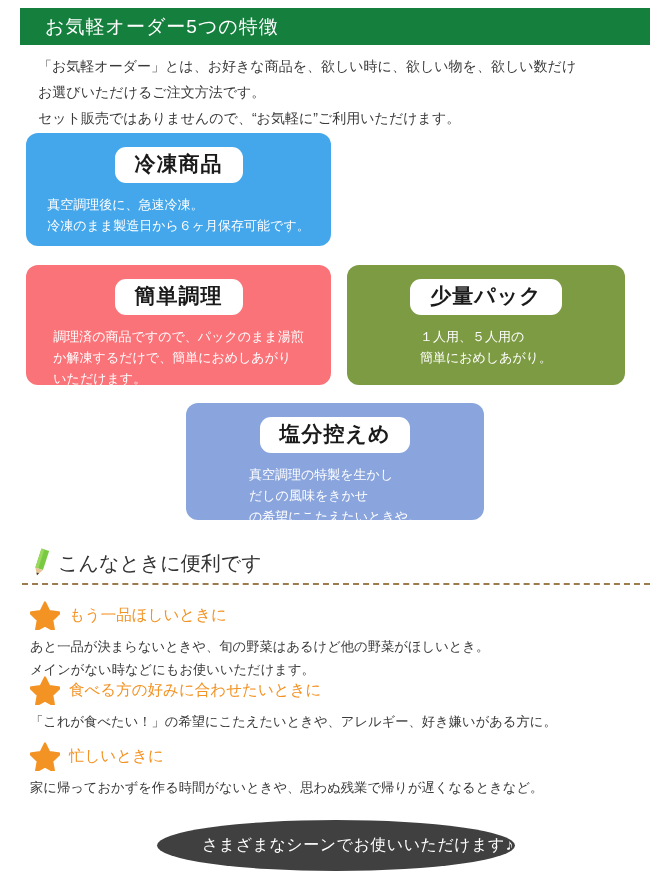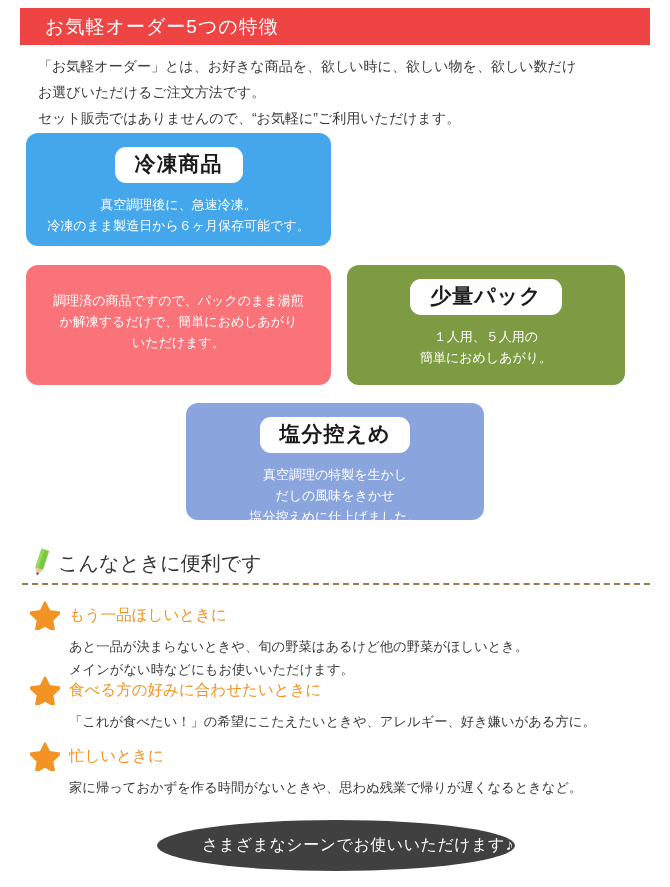--- a/index.html
+++ b/index.html
@@ -18,21 +18,21 @@
     overflow: hidden;
   }
 
   
   .header-bar {
     position: absolute;
     left: 20px;
     top: 8px;
     width: 630px;
     height: 37px;
-    background: #ef4444;
+    background: #15803d;
     display: flex;
     align-items: center;
   }
   .header-title {
     color: #ffffff;
     font-size: 19px;
     letter-spacing: 1px;
     padding-left: 25px;
     font-weight: 400;
     white-space: nowrap;
@@ -75,21 +75,20 @@
     border-radius: 11px;
     padding: 3px 20px 5px 20px;
     line-height: 1.35;
     white-space: nowrap;
     letter-spacing: 1px;
   }
   .card-desc {
     color: #ffffff;
     font-size: 13px;
     line-height: 1.62;
-    text-align: center;
     margin-top: 11px;
     white-space: nowrap;
   }
 
   
   .card-frozen   { left: 26px;  top: 133px; width: 305px; height: 113px; background: #44a7ec; padding-top: 14px; }
   .card-elderly  { left: 347px; top: 133px; width: 303px; height: 113px; background: #f8ab37; padding-top: 14px; }
   .card-easy     { left: 26px;  top: 265px; width: 305px; height: 120px; background: #fa7379; padding-top: 14px; }
   .card-small    { left: 347px; top: 265px; width: 278px; height: 120px; background: #7d9b43; padding-top: 14px; }
   .card-salt     { left: 186px; top: 403px; width: 298px; height: 117px; background: #8aa5dd; padding-top: 14px; }
@@ -140,21 +139,20 @@
     height: 29px;
     flex: none;
     margin-right: 9px;
   }
   .bullet-title {
     font-size: 15.5px;
     color: #f39324;
     white-space: nowrap;
   }
   .bullet-body {
-    margin-left: 39px;
     margin-top: 7px;
     font-size: 13.3px;
     line-height: 1.72;
     color: #3a3a3a;
   }
   .bullet-body .line { white-space: nowrap; }
 
   .bullet-1 { top: 601px; }
   .bullet-2 { top: 676px; }
   .bullet-3 { top: 742px; }
@@ -198,41 +196,42 @@
   <div class="card card-frozen">
     <div class="card-pill">冷凍商品</div>
     <div class="card-desc">
       <div>真空調理後に、急速冷凍。</div>
       <div>冷凍のまま製造日から６ヶ月保存可能です。</div>
     </div>
   </div>
 
 
   <div class="card card-easy">
+    <div class="card-pill">簡単調理</div>
     <div class="card-desc">
       <div>調理済の商品ですので、パックのまま湯煎</div>
       <div>か解凍するだけで、簡単におめしあがり</div>
       <div>いただけます。</div>
     </div>
   </div>
 
   <div class="card card-small">
     <div class="card-pill">少量パック</div>
     <div class="card-desc">
       <div>１人用、５人用の</div>
       <div>簡単におめしあがり。</div>
     </div>
   </div>
 
   <div class="card card-salt">
     <div class="card-pill">塩分控えめ</div>
     <div class="card-desc">
       <div>真空調理の特製を生かし</div>
       <div>だしの風味をきかせ</div>
-      <div>塩分控えめに仕上げました。</div>
+      <div>の希望にこたえたいときや。</div>
     </div>
   </div>
 
 </div>
 
 <div class="section-heading">
   <span class="pencil-icon">
     <svg viewBox="0 0 22 30" width="22" height="30" xmlns="http://www.w3.org/2000/svg">
       <g transform="rotate(18 11 15)">
         <rect x="7" y="1" width="8" height="20" fill="#7ac943"></rect>

